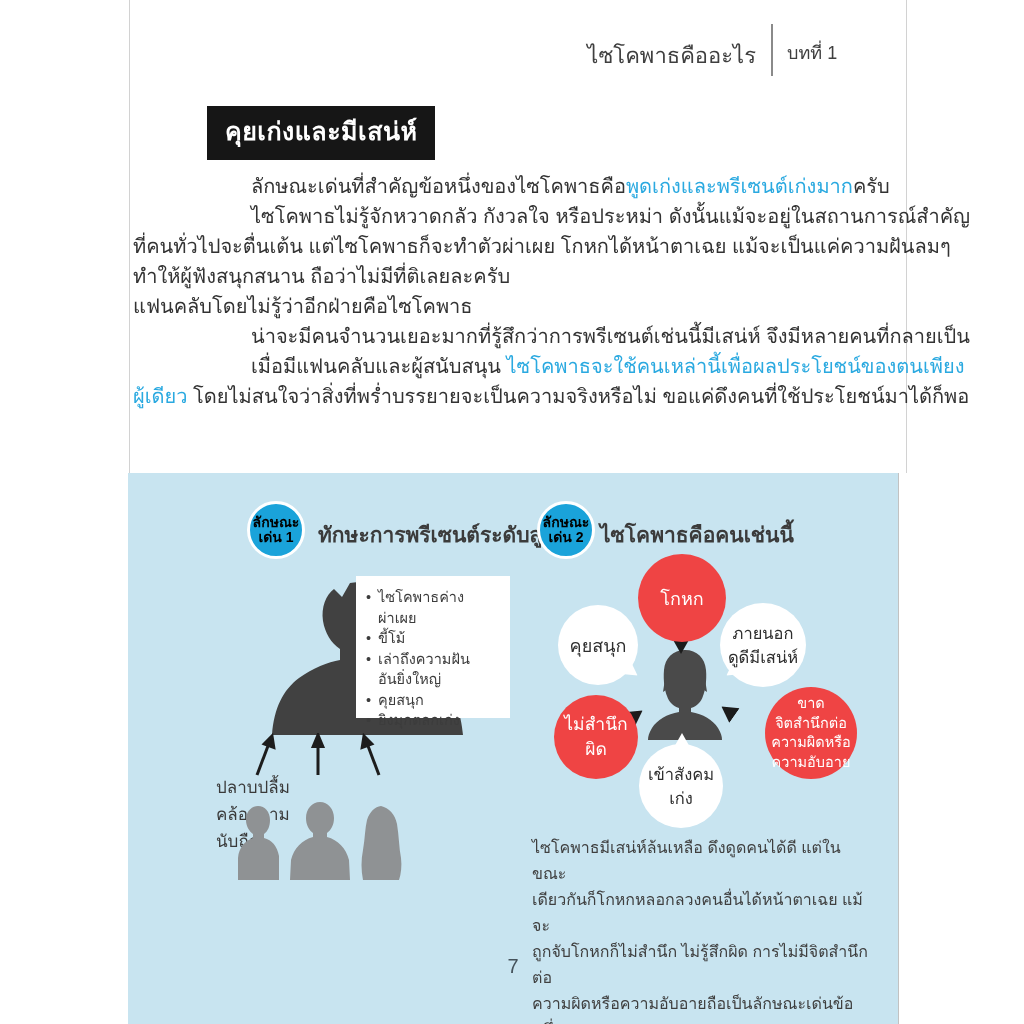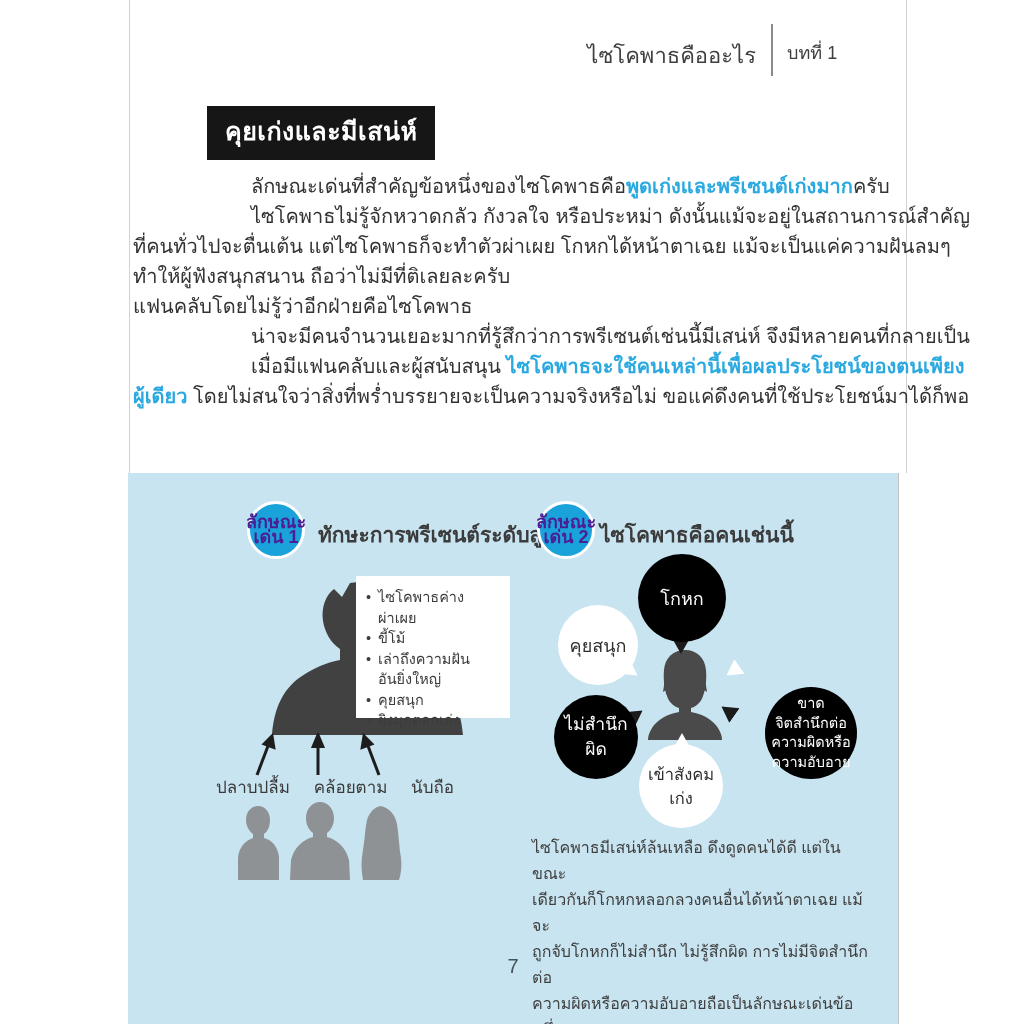--- a/index.html
+++ b/index.html
@@ -24,61 +24,61 @@
     position:absolute;left:207px;top:106px;
     background:#161616;color:#ffffff;
     font-size:25px;font-weight:bold;
     padding:5px 18px 9px 18px;letter-spacing:0.5px;white-space:nowrap;
   }
 
   
   .bodytext{position:absolute;left:133px;top:170px;width:758px;color:#333333;font-size:20px;}
   .bodytext .line{height:30px;white-space:nowrap;}
   .bodytext .line.indent{text-indent:118px;}
-  .accent{color:#2aa9e0;font-weight:bold;}
+  .accent{color:#2aa9e0;font-weight:normal;}
 
   
   .panel{
     position:absolute;left:128px;top:473px;width:770px;height:551px;
     background:#c8e4f0;border-right:1px solid #c2c2c2;
   }
   .badge{
     position:absolute;width:58px;height:58px;border-radius:50%;
     background:#1aa3da;border:3px solid #ffffff;box-sizing:border-box;
-    color:#4c1d95;font-size:18px;line-height:15px;font-weight:bold;
+    color:#000000;font-size:14px;line-height:15px;font-weight:bold;
     display:flex;flex-direction:column;align-items:center;justify-content:center;text-align:center;
   }
   .badge1{left:119px;top:28px;}
   .badge2{left:409px;top:28px;}
   .panel-heading{position:absolute;font-size:21px;font-weight:600;color:#3b3b3b;white-space:nowrap;}
   .heading1{left:190px;top:45px;}
   .heading2{left:472px;top:45px;}
 
   
   .speaker-svg{position:absolute;left:134px;top:105px;}
   .traits-box{
     position:absolute;left:228px;top:103px;width:154px;height:142px;
     background:#ffffff;box-sizing:border-box;padding:11px 8px 8px 10px;
   }
   .bullet-item{display:flex;font-size:14.5px;line-height:20.5px;color:#3c3c3c;}
   .bullet-dot{width:12px;flex:0 0 12px;text-align:left;}
   .bullet-text{white-space:pre-line;}
   .arrows-svg{position:absolute;left:115px;top:260px;}
-  .audience-labels{position:absolute;left:88px;top:300px;width:238px;display:flex;justify-content:space-between;}
+  .audience-labels{position:absolute;left:88px;top:300px;width:238px;display:flex;justify-content:space-between;flex-direction:column;}
   .audience-labels span{font-size:17px;color:#3a3a3a;white-space:nowrap;}
   .audience-row{position:absolute;left:105px;top:327px;display:flex;align-items:flex-end;gap:7px;}
 
   
   .center-person{position:absolute;left:517px;top:175px;}
   .bubble{
     position:absolute;border-radius:50%;
     display:flex;align-items:center;justify-content:center;text-align:center;
     white-space:pre-line;
   }
-  .bubble.black{background:#000000;color:#ffffff;}
+  .bubble.black{background:#ef4444;color:#ffffff;}
   .bubble.white{background:#ffffff;color:#2e2e2e;}
   .tail{position:absolute;width:18px;height:16px;clip-path:polygon(50% 0,100% 100%,0 100%);}
   .tail.black{background:#1b1b1b;}
   .tail.white{background:#ffffff;}
 
   .b-top{left:510px;top:81px;width:88px;height:88px;font-size:18px;}
   .b-left{left:430px;top:132px;width:80px;height:80px;font-size:18px;}
   .b-right{left:592px;top:130px;width:86px;height:84px;font-size:16.5px;line-height:24px;}
   .b-bl{left:426px;top:222px;width:84px;height:84px;font-size:17.5px;line-height:25px;}
   .b-br{left:593px;top:214px;width:92px;height:92px;font-size:14.5px;line-height:19.5px;margin-left:44px;}
@@ -201,20 +201,22 @@
 
     <div class="tail black t-top"></div>
     <div class="tail white t-left"></div>
     <div class="tail white t-right"></div>
     <div class="tail black t-bl"></div>
     <div class="tail black t-br"></div>
     <div class="tail white t-bottom"></div>
 
     <div class="bubble black b-top">โกหก</div>
     <div class="bubble white b-left">คุยสนุก</div>
+    <div class="bubble white b-right">ภายนอก
+ดูดีมีเสน่ห์</div>
     <div class="bubble black b-bl">ไม่สำนึก
 ผิด</div>
     <div class="bubble black b-br">ขาด
 จิตสำนึกต่อ
 ความผิดหรือ
 ความอับอาย</div>
     <div class="bubble white b-bottom">เข้าสังคม
 เก่ง</div>
 
     <div class="caption">ไซโคพาธมีเสน่ห์ล้นเหลือ ดึงดูดคนได้ดี แต่ในขณะ

